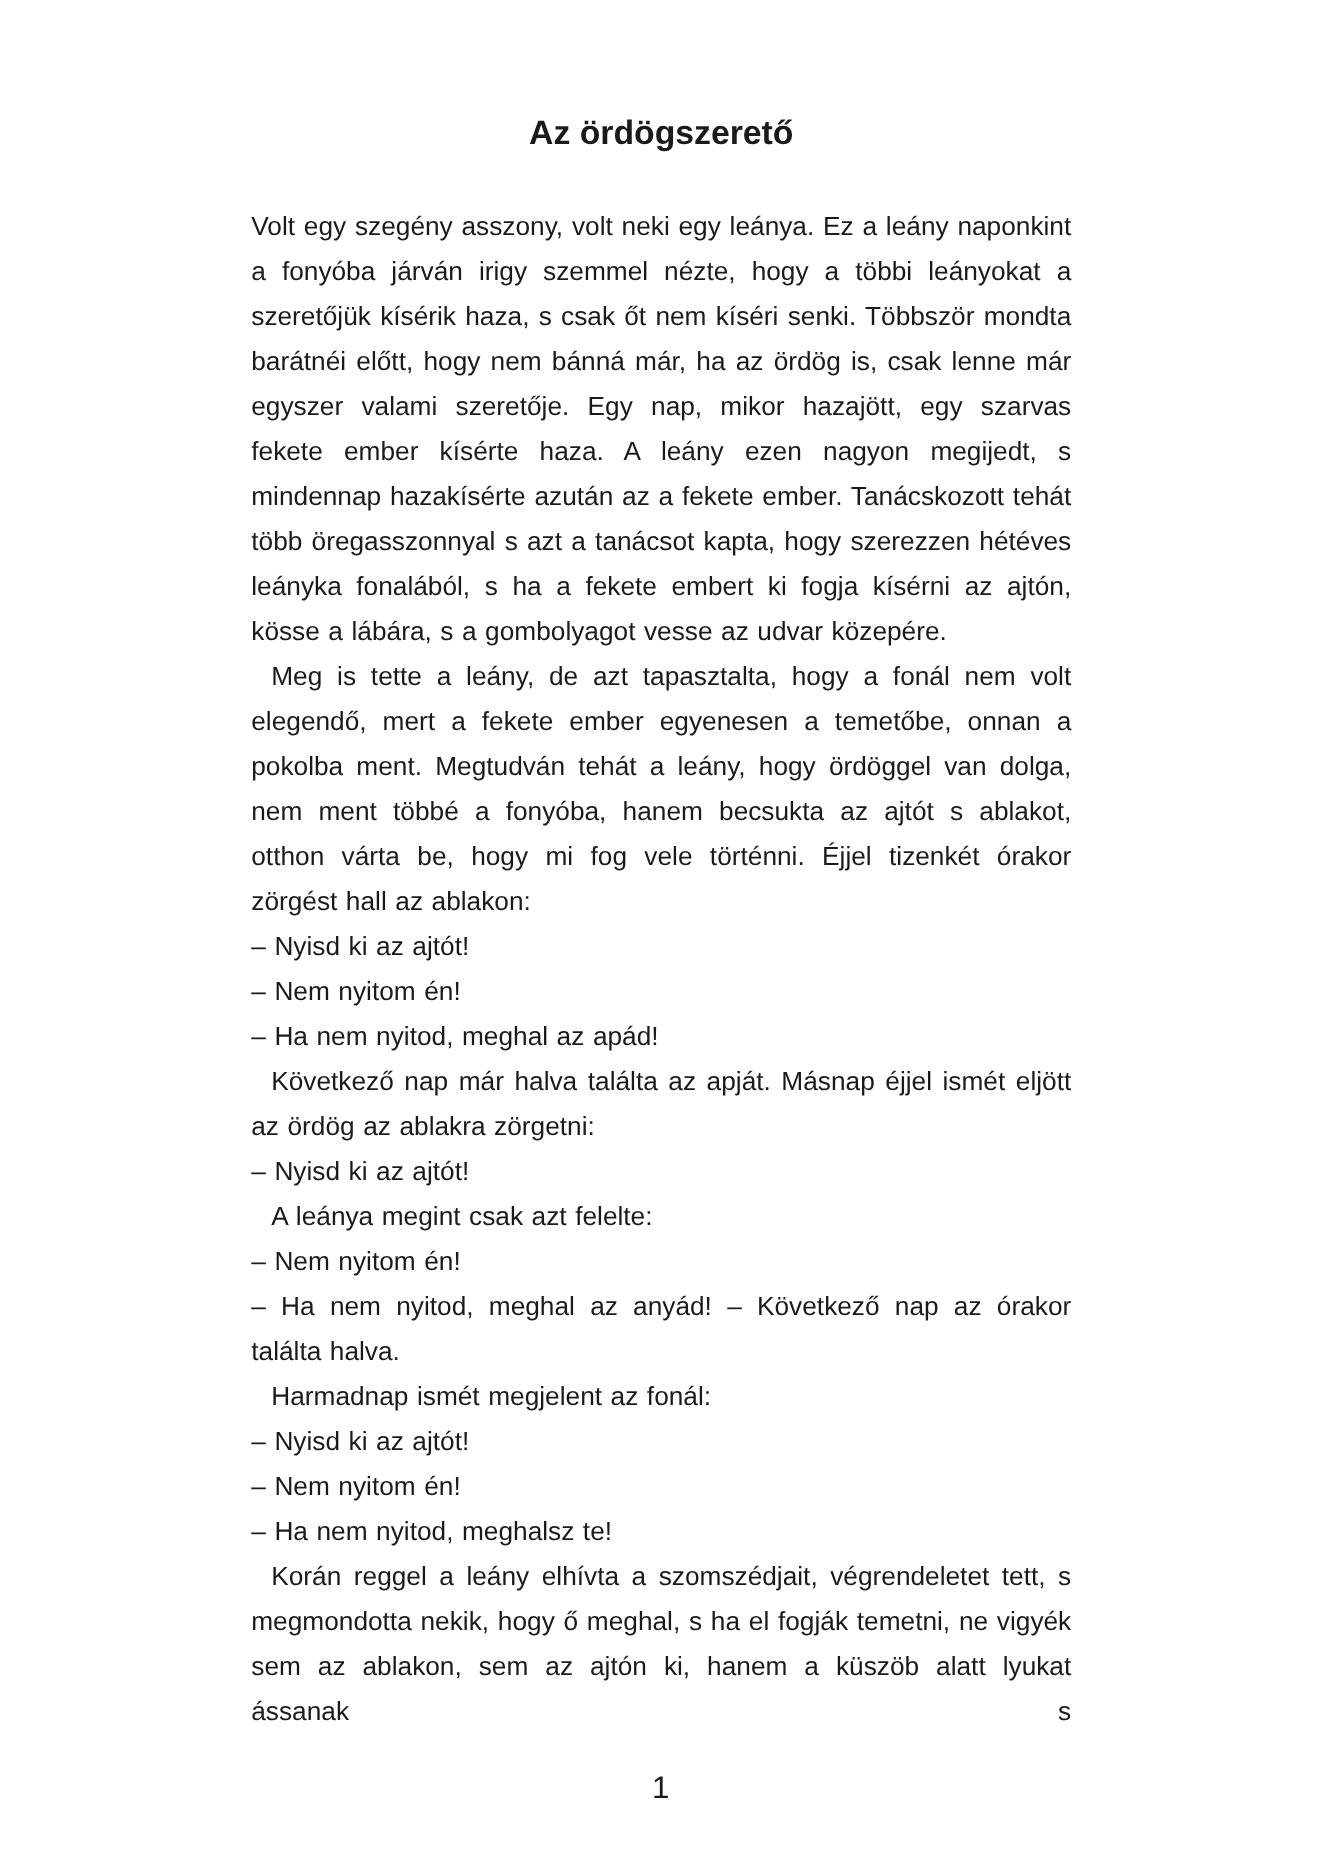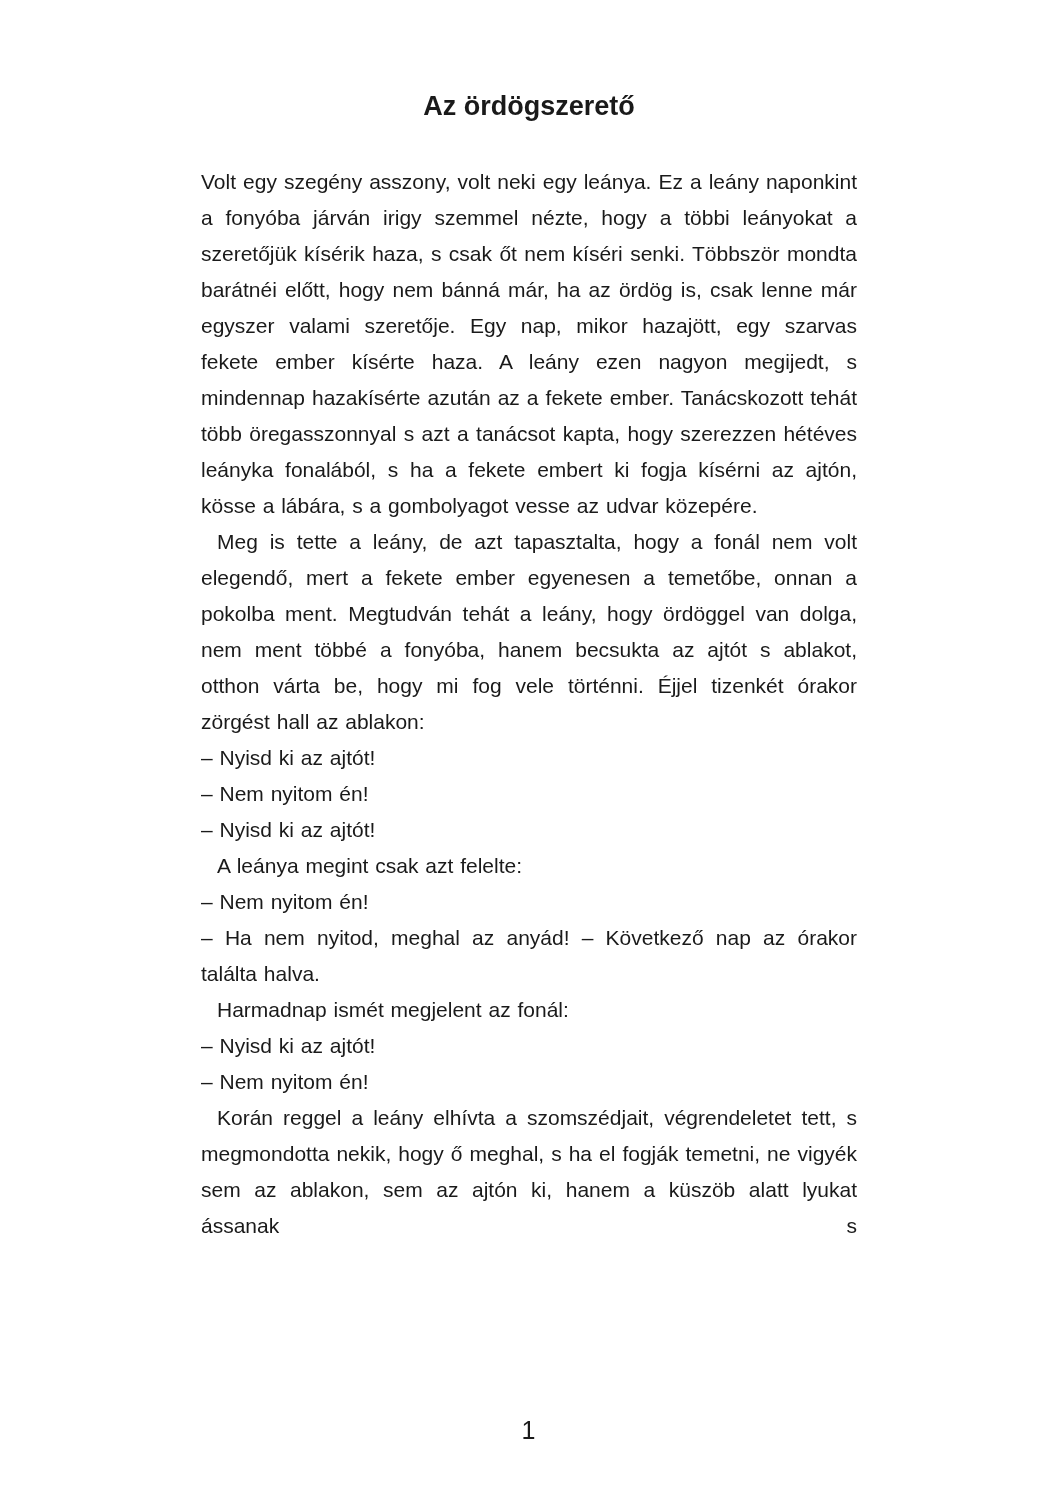--- a/index.html
+++ b/index.html
@@ -56,24 +56,27 @@
 <body>
 
 <div class="page">
   <h1 class="doc-title">Az ördögszerető</h1>
 
   <div class="doc-body" id="doc-body">
       <p class="justify">Volt egy szegény asszony, volt neki egy leánya. Ez a leány naponkint a fonyóba járván irigy szemmel nézte, hogy a többi leányokat a szeretőjük kísérik haza, s csak őt nem kíséri senki. Többször mondta barátnéi előtt, hogy nem bánná már, ha az ördög is, csak lenne már egyszer valami szeretője. Egy nap, mikor hazajött, egy szarvas fekete ember kísérte haza. A leány ezen nagyon megijedt, s mindennap hazakísérte azután az a fekete ember. Tanácskozott tehát több öregasszonnyal s azt a tanácsot kapta, hogy szerezzen hétéves leányka fonalából, s ha a fekete embert ki fogja kísérni az ajtón, kösse a lábára, s a gombolyagot vesse az udvar közepére.</p>
       <p class="justify indent">Meg is tette a leány, de azt tapasztalta, hogy a fonál nem volt elegendő, mert a fekete ember egyenesen a temetőbe, onnan a pokolba ment. Megtudván tehát a leány, hogy ördöggel van dolga, nem ment többé a fonyóba, hanem becsukta az ajtót s ablakot, otthon várta be, hogy mi fog vele történni. Éjjel tizenkét órakor zörgést hall az ablakon:</p>
       <p>– Nyisd ki az ajtót!</p>
       <p>– Nem nyitom én!</p>
+      <p>– Ha nem nyitod, meghal az apád!</p>
+      <p class="justify indent">Következő nap már halva találta az apját. Másnap éjjel ismét eljött az ördög az ablakra zörgetni:</p>
       <p>– Nyisd ki az ajtót!</p>
       <p class="indent">A leánya megint csak azt felelte:</p>
       <p>– Nem nyitom én!</p>
       <p class="justify">– Ha nem nyitod, meghal az anyád! – Következő nap az órakor találta halva.</p>
       <p class="indent">Harmadnap ismét megjelent az fonál:</p>
       <p>– Nyisd ki az ajtót!</p>
       <p>– Nem nyitom én!</p>
+      <p>– Ha nem nyitod, meghalsz te!</p>
       <p class="justify indent justify-last">Korán reggel a leány elhívta a szomszédjait, végrendeletet tett, s megmondotta nekik, hogy ő meghal, s ha el fogják temetni, ne vigyék sem az ablakon, sem az ajtón ki, hanem a küszöb alatt lyukat ássanak s</p>
     </div>
 
   <div class="page-footer">1</div>
 </div>
 
 </body></html>

